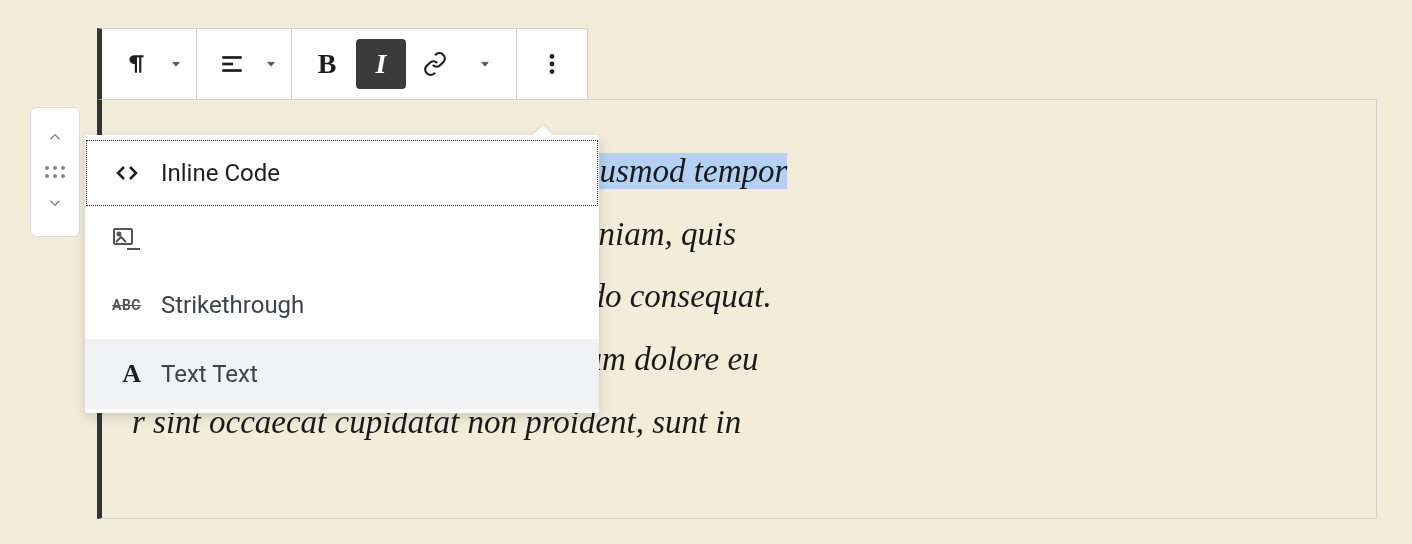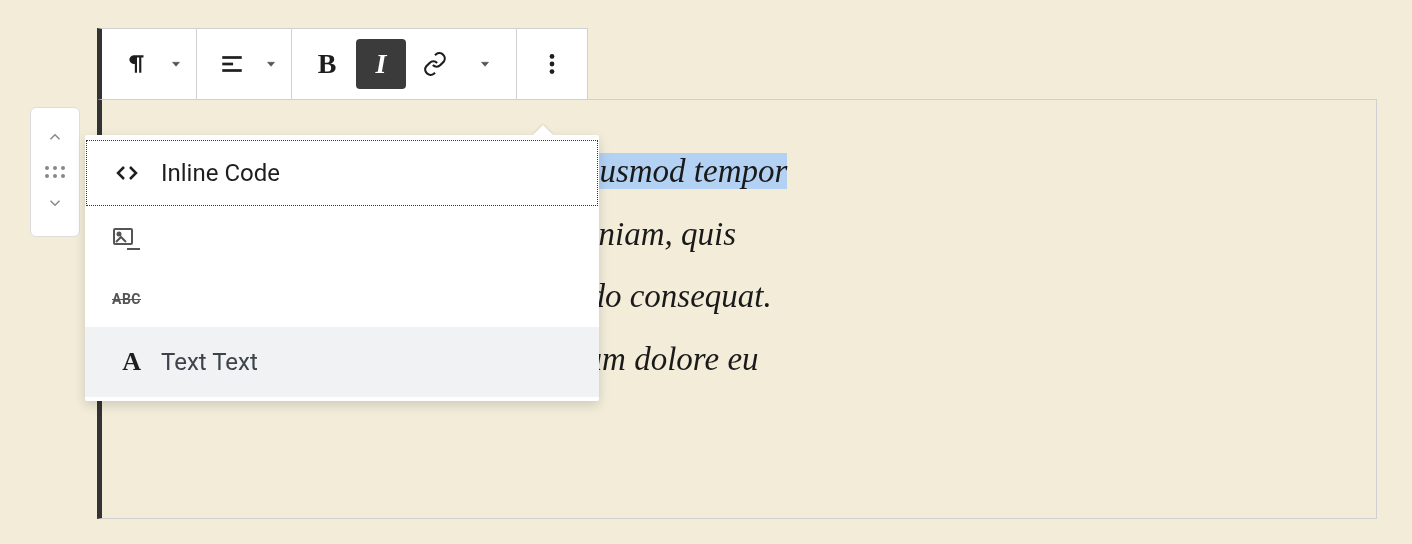--- a/index.html
+++ b/index.html
@@ -216,21 +216,21 @@
     </div>
   </div>
 </div>
 
 <div class="editor-block">
   <div class="content">
     <span class="sel">onsectetur adipiscing elit, sed do eiusmod tempor</span><br>
     <span class="sel">nagna aliqua.</span><span> Ut enim ad minim veniam, quis </span><br>
     <span>aboris nisi ut aliquid ex ea commodo consequat. </span><br>
     <span>henderit in voluptate velit esse cillum dolore eu </span><br>
-    <br>
+    <span>r sint occaecat cupidatat non proident, sunt in </span><br>
     <span style="opacity:0">culpa qui officia deserunt mollit</span>
   </div>
 </div>
 
 <div class="dropdown">
   <div class="dd-item focused">
     <div class="dd-icon">
       <svg viewBox="0 0 24 24" fill="none" stroke="#1e1e1e" stroke-width="2.5">
           <polyline points="9 6 3 12 9 18"></polyline>
           <polyline points="15 6 21 12 15 18"></polyline>
@@ -245,20 +245,21 @@
           <circle cx="6" cy="7" r="1.5" fill="#555"></circle>
           <polyline points="3 15 8 10 13 15"></polyline>
           <line x1="14" y1="22" x2="27" y2="22"></line>
         </svg>
     </div>
   </div>
   <div class="dd-item">
     <div class="dd-icon">
       <span class="abc">ABC</span>
     </div>
+    <span>Strikethrough</span>
   </div>
   <div class="dd-item hovered">
     <div class="dd-icon">
       <span class="A">A</span>
     </div>
     <span>Text Text</span>
   </div>
 </div>
 
 </body></html>

